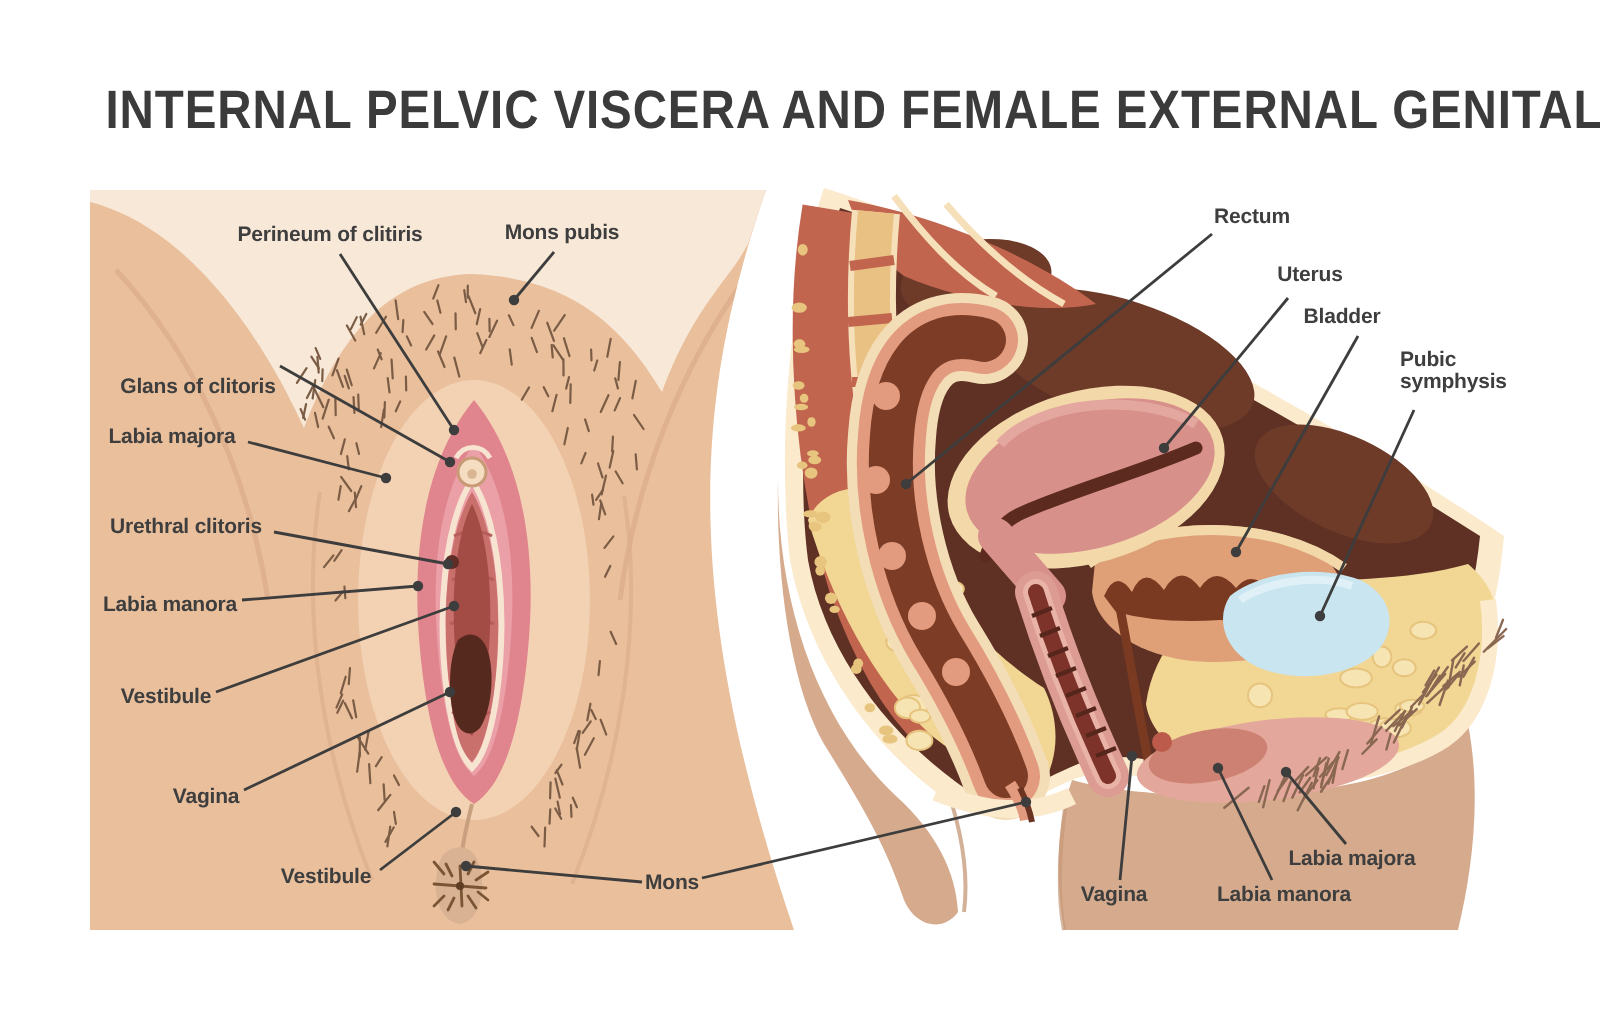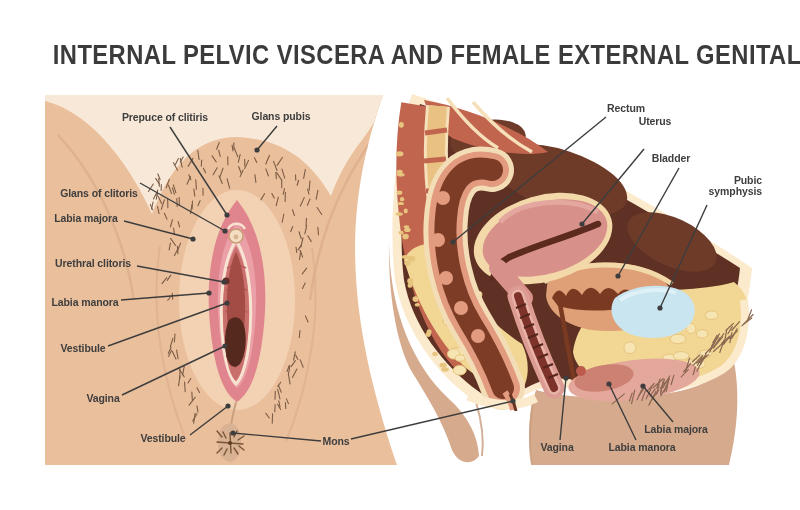--- a/index.html
+++ b/index.html
@@ -4,21 +4,21 @@
 <style>
   html,body{margin:0;padding:0;background:#fff;}
   #canvas{position:relative;width:800px;height:510px;background:#ffffff;overflow:hidden;
           font-family:"Liberation Sans",sans-serif;}
   #title{position:absolute;left:0;top:40px;width:800px;text-align:center;}
   #title span{display:inline-block;transform:scaleX(.88);transform-origin:center;
               font-weight:700;font-size:27px;letter-spacing:.5px;color:#3b3b3b;white-space:nowrap;}
   #art{position:absolute;left:0;top:0;width:800px;height:510px;}
   .lbl{position:absolute;transform:translate(-50%,-50%);font-weight:700;font-size:10.5px;
        line-height:1.05;color:#3e3e3e;white-space:nowrap;letter-spacing:-.1px;z-index:5;}
-  .lbl.block{transform:none;white-space:normal;text-align:right;}
+  .lbl.block{transform:none;white-space:normal;text-align:left;}
 </style>
 </head>
 <body>
 
 <div id="canvas">
 
   <div id="title"><span>INTERNAL PELVIC VISCERA AND FEMALE EXTERNAL GENITALIA</span></div>
 
   <svg id="art" viewBox="0 0 800 510" xmlns="http://www.w3.org/2000/svg">
     <defs>
@@ -442,31 +442,31 @@
         <circle cx="582" cy="224" r="2.6"></circle>
           <circle cx="618" cy="276" r="2.6"></circle>
         <circle cx="660" cy="308" r="2.6"></circle>
           <circle cx="566" cy="378" r="2.6"></circle>
         <circle cx="609" cy="384" r="2.6"></circle>
           <circle cx="643" cy="386" r="2.6"></circle>
       </g>
     </g>
   </svg>
 
-  <div class="lbl" style="left:165px;top:118px">Prepuce of clitiris</div>
-  <div class="lbl" style="left:281px;top:117px">Glans pubis</div>
+  <div class="lbl" style="left:165px;top:118px">Perineum of clitiris</div>
+  <div class="lbl" style="left:281px;top:117px">Mons pubis</div>
   <div class="lbl" style="left:99px;top:194px">Glans of clitoris</div>
   <div class="lbl" style="left:86px;top:219px">Labia majora</div>
   <div class="lbl" style="left:93px;top:264px">Urethral clitoris</div>
   <div class="lbl" style="left:85px;top:303px">Labia manora</div>
   <div class="lbl" style="left:83px;top:349px">Vestibule</div>
   <div class="lbl" style="left:103px;top:399px">Vagina</div>
   <div class="lbl" style="left:163px;top:439px">Vestibule</div>
   <div class="lbl" style="left:336px;top:442px">Mons</div>
 
   <div class="lbl" style="left:626px;top:109px">Rectum</div>
-  <div class="lbl" style="left:655px;top:122px">Uterus</div>
+  <div class="lbl" style="left:655px;top:138px">Uterus</div>
   <div class="lbl" style="left:671px;top:159px">Bladder</div>
   <div class="lbl block" style="left:700px;top:175px;width:62px">Pubic symphysis</div>
   <div class="lbl" style="left:557px;top:448px">Vagina</div>
   <div class="lbl" style="left:642px;top:448px">Labia manora</div>
   <div class="lbl" style="left:676px;top:430px">Labia majora</div>
 </div>
 
 </body></html>

